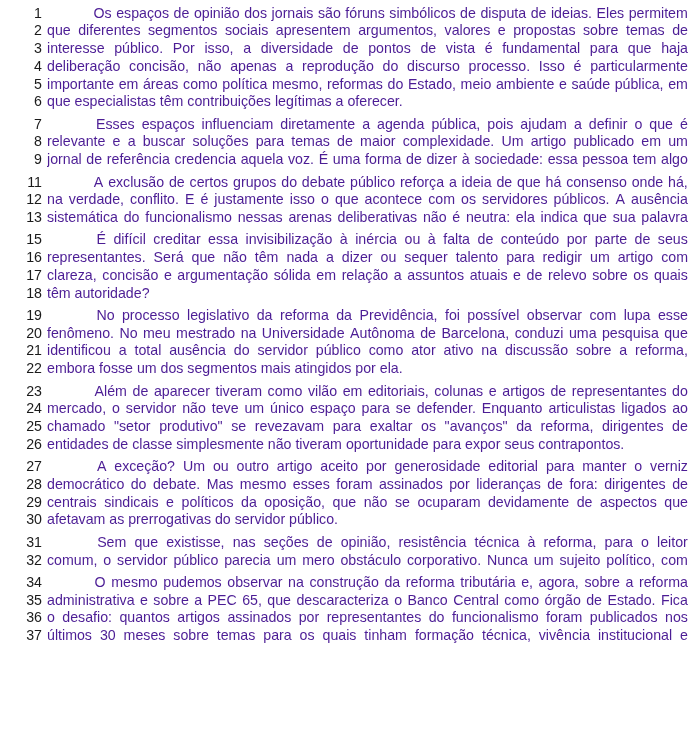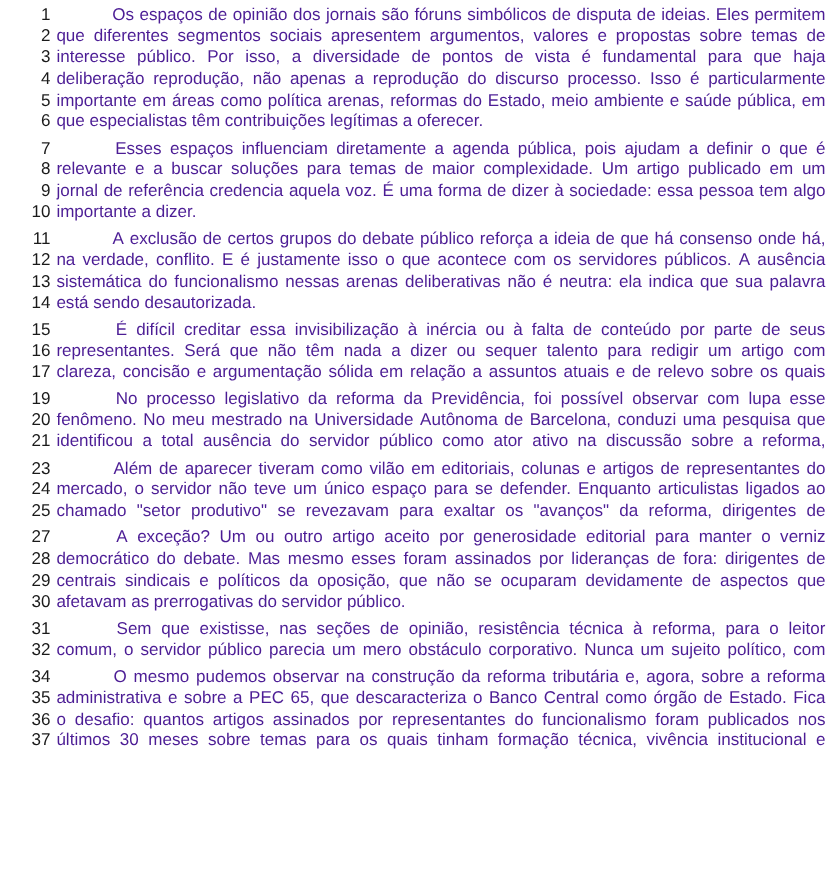--- a/index.html
+++ b/index.html
@@ -142,42 +142,42 @@
         <span class="w">fundamental</span>
         <span class="w">para</span>
         <span class="w">que</span>
         <span class="w">haja</span>
       </span>
     </div>
     <div class="line-row">
       <span class="line-no">4</span>
       <span class="line-text justify">
         <span class="w">deliberação</span>
-        <span class="w">reprodução,</span>
+        <span class="w">concisão,</span>
         <span class="w">não</span>
         <span class="w">apenas</span>
         <span class="w">a</span>
         <span class="w">reprodução</span>
         <span class="w">do</span>
         <span class="w">discurso</span>
         <span class="w">processo.</span>
         <span class="w">Isso</span>
         <span class="w">é</span>
         <span class="w">particularmente</span>
       </span>
     </div>
     <div class="line-row">
       <span class="line-no">5</span>
       <span class="line-text justify">
         <span class="w">importante</span>
         <span class="w">em</span>
         <span class="w">áreas</span>
         <span class="w">como</span>
         <span class="w">política</span>
-        <span class="w">arenas,</span>
+        <span class="w">mesmo,</span>
         <span class="w">reformas</span>
         <span class="w">do</span>
         <span class="w">Estado,</span>
         <span class="w">meio</span>
         <span class="w">ambiente</span>
         <span class="w">e</span>
         <span class="w">saúde</span>
         <span class="w">pública,</span>
         <span class="w">em</span>
       </span>
@@ -240,24 +240,20 @@
         <span class="w">forma</span>
         <span class="w">de</span>
         <span class="w">dizer</span>
         <span class="w">à</span>
         <span class="w">sociedade:</span>
         <span class="w">essa</span>
         <span class="w">pessoa</span>
         <span class="w">tem</span>
         <span class="w">algo</span>
       </span>
-    </div>
-    <div class="line-row">
-      <span class="line-no">10</span>
-      <span class="line-text flush"><span>importante a dizer.</span></span>
     </div>
     <div class="line-row para-start">
       <span class="line-no">11</span>
       <span class="line-text justify">
         <span class="indent"></span>
         <span class="w">A</span>
         <span class="w">exclusão</span>
         <span class="w">de</span>
         <span class="w">certos</span>
         <span class="w">grupos</span>
@@ -307,24 +303,20 @@
         <span class="w">deliberativas</span>
         <span class="w">não</span>
         <span class="w">é</span>
         <span class="w">neutra:</span>
         <span class="w">ela</span>
         <span class="w">indica</span>
         <span class="w">que</span>
         <span class="w">sua</span>
         <span class="w">palavra</span>
       </span>
-    </div>
-    <div class="line-row">
-      <span class="line-no">14</span>
-      <span class="line-text flush"><span>está sendo desautorizada.</span></span>
     </div>
     <div class="line-row para-start">
       <span class="line-no">15</span>
       <span class="line-text justify">
         <span class="indent"></span>
         <span class="w">É</span>
         <span class="w">difícil</span>
         <span class="w">creditar</span>
         <span class="w">essa</span>
         <span class="w">invisibilização</span>
@@ -375,20 +367,24 @@
         <span class="w">a</span>
         <span class="w">assuntos</span>
         <span class="w">atuais</span>
         <span class="w">e</span>
         <span class="w">de</span>
         <span class="w">relevo</span>
         <span class="w">sobre</span>
         <span class="w">os</span>
         <span class="w">quais</span>
       </span>
+    </div>
+    <div class="line-row">
+      <span class="line-no">18</span>
+      <span class="line-text flush"><span>têm autoridade?</span></span>
     </div>
     <div class="line-row para-start">
       <span class="line-no">19</span>
       <span class="line-text justify">
         <span class="indent"></span>
         <span class="w">No</span>
         <span class="w">processo</span>
         <span class="w">legislativo</span>
         <span class="w">da</span>
         <span class="w">reforma</span>
@@ -433,20 +429,24 @@
         <span class="w">como</span>
         <span class="w">ator</span>
         <span class="w">ativo</span>
         <span class="w">na</span>
         <span class="w">discussão</span>
         <span class="w">sobre</span>
         <span class="w">a</span>
         <span class="w">reforma,</span>
       </span>
     </div>
+    <div class="line-row">
+      <span class="line-no">22</span>
+      <span class="line-text flush"><span>embora fosse um dos segmentos mais atingidos por ela.</span></span>
+    </div>
     <div class="line-row para-start">
       <span class="line-no">23</span>
       <span class="line-text justify">
         <span class="indent"></span>
         <span class="w">Além</span>
         <span class="w">de</span>
         <span class="w">aparecer</span>
         <span class="w">tiveram</span>
         <span class="w">como</span>
         <span class="w">vilão</span>
@@ -490,20 +490,24 @@
         <span class="w">revezavam</span>
         <span class="w">para</span>
         <span class="w">exaltar</span>
         <span class="w">os</span>
         <span class="w">"avanços"</span>
         <span class="w">da</span>
         <span class="w">reforma,</span>
         <span class="w">dirigentes</span>
         <span class="w">de</span>
       </span>
+    </div>
+    <div class="line-row">
+      <span class="line-no">26</span>
+      <span class="line-text flush"><span>entidades de classe simplesmente não tiveram oportunidade para expor seus contrapontos.</span></span>
     </div>
     <div class="line-row para-start">
       <span class="line-no">27</span>
       <span class="line-text justify">
         <span class="indent"></span>
         <span class="w">A</span>
         <span class="w">exceção?</span>
         <span class="w">Um</span>
         <span class="w">ou</span>
         <span class="w">outro</span>

